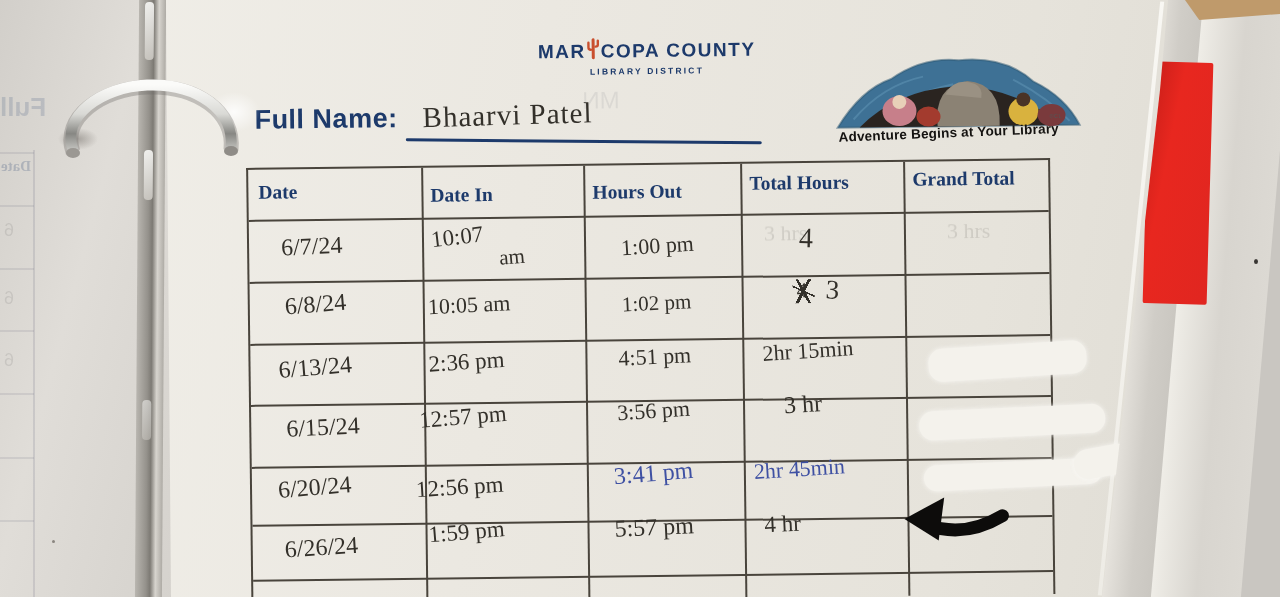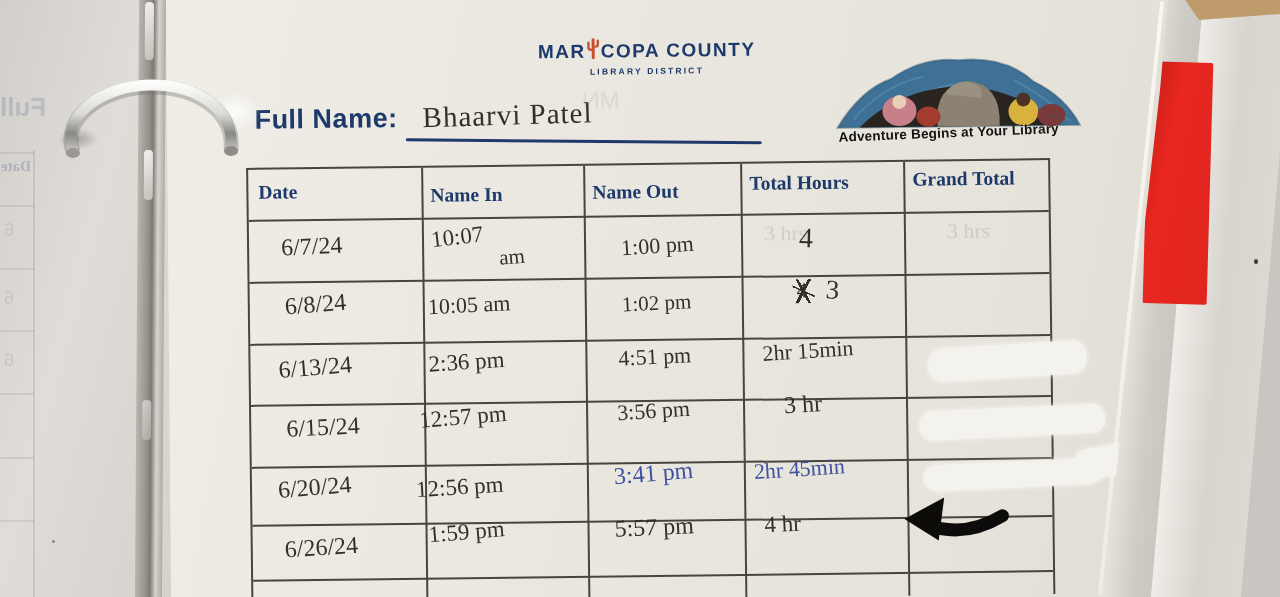--- a/index.html
+++ b/index.html
@@ -178,22 +178,22 @@
         <div class="vline" style="left:492px"></div>
         <div class="vline" style="left:655px"></div>
         <div class="hline" style="top:50px"></div>
         <div class="hline" style="top:112px"></div>
         <div class="hline" style="top:174px"></div>
         <div class="hline" style="top:235px"></div>
         <div class="hline" style="top:297px"></div>
         <div class="hline" style="top:355px"></div>
         <div class="hline" style="top:410px"></div>
         <span class="th" style="left:10px;top:12px">Date</span>
-        <span class="th" style="left:182px;top:17px">Name In</span>
-        <span class="th" style="left:344px;top:16px">Name Out</span>
+        <span class="th" style="left:182px;top:17px">Date In</span>
+        <span class="th" style="left:344px;top:16px">Hours Out</span>
         <span class="th" style="left:501px;top:9px">Total Hours</span>
         <span class="th" style="left:664px;top:7px">Grand Total</span>
       </div>
 
       <span class="cell" style="left:282px;top:229px;font-size:24px;transform:rotate(-2deg)">6/7/24</span>
       <span class="cell" style="left:432px;top:222px;font-size:23px;transform:rotate(-6deg)">10:07</span>
       <span class="cell" style="left:500px;top:243px;font-size:21px;transform:rotate(-4deg)">am</span>
       <span class="cell" style="left:622px;top:233px;font-size:22px;transform:rotate(-3deg)">1:00 pm</span>
       <span class="cell ghost" style="left:765px;top:222px;font-size:22px">3 hrs</span>
       <span class="cell" style="left:800px;top:224px;font-size:28px;transform:rotate(2deg)">4</span>

